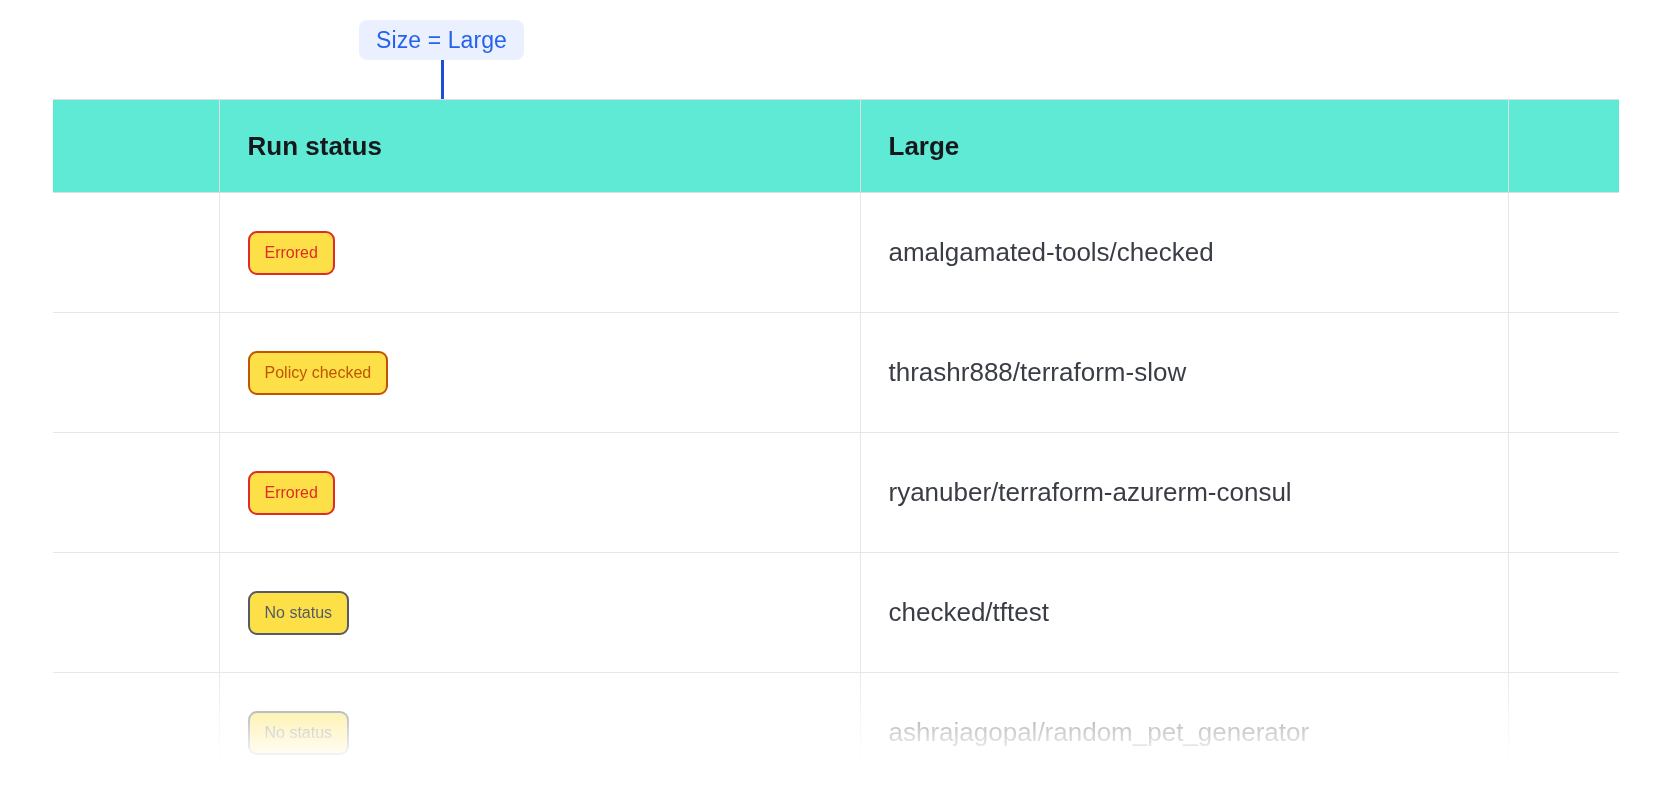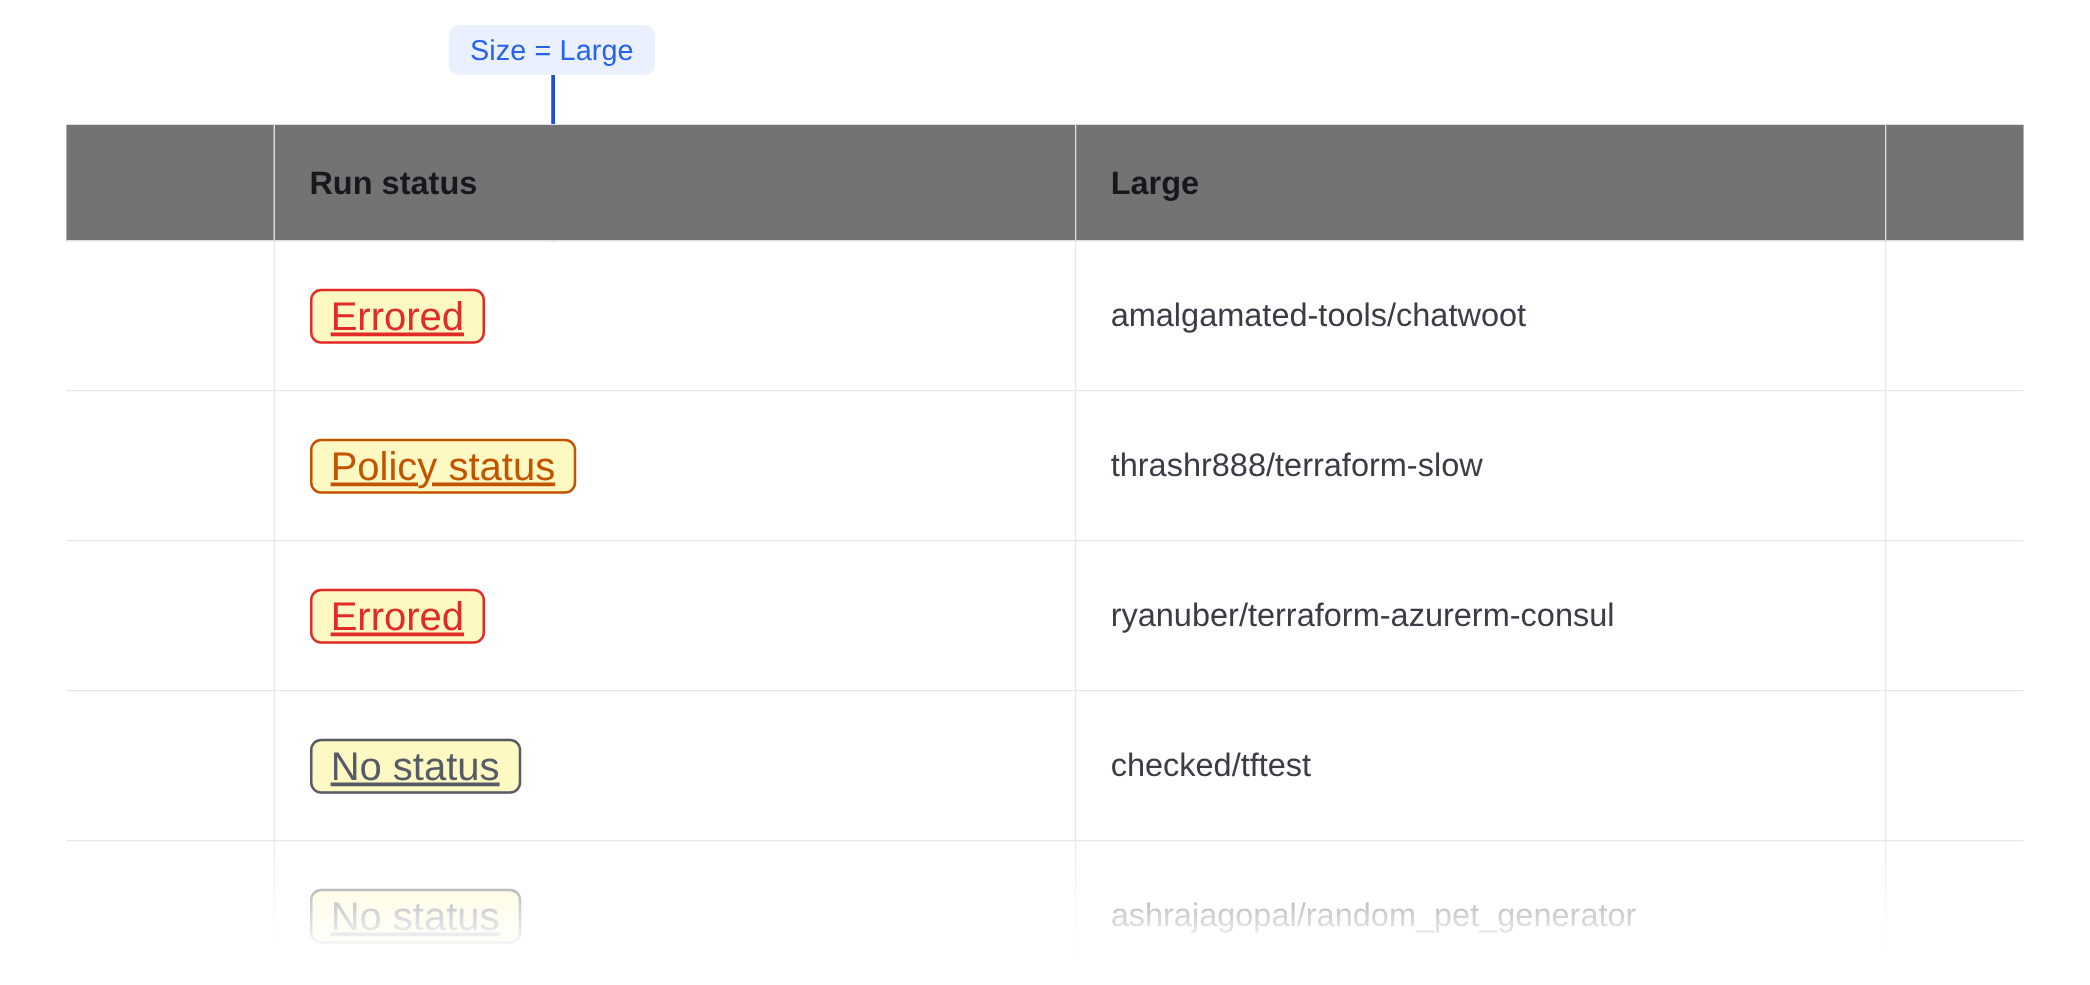--- a/index.html
+++ b/index.html
@@ -71,21 +71,21 @@
     table-layout: fixed;
   }
 
   .tbl col.c-check { width: 166px; }
   .tbl col.c-status { width: 641px; }
   .tbl col.c-repo   { width: 648px; }
   .tbl col.c-tail   { width: 111px; }
 
   .tbl thead th {
     height: 93px;
-    background: #737373;
+    background: #5eead4;
     border-top: 1px solid #dcdee2;
     border-bottom: 1px solid #dcdee2;
     border-right: 1px solid #dcdee2;
     text-align: left;
     vertical-align: middle;
     font-size: 26px;
     font-weight: bold;
     color: #16181d;
     padding: 0 0 0 28px;
   }
@@ -108,25 +108,24 @@
 
   
   .pill {
     display: inline-flex;
     align-items: center;
     justify-content: center;
     height: 44px;
     padding: 0 15px;
     border-radius: 9px;
     border: 2px solid currentColor;
-    background: #fef9c3;
-    font-size: 32px;
+    background: #fde047;
+    font-size: 16px;
     line-height: 1;
     white-space: nowrap;
-    text-decoration: underline;
   }
   .pill.errored { color: #e02b27; }
   .pill.policy  { color: #c25400; }
   .pill.none    { color: #565b66; }
 
   
   .fade {
     position: absolute;
     left: 0;
     bottom: 0;
@@ -163,28 +162,28 @@
           <th class="th-tail"></th>
         </tr>
       </thead>
       <tbody>
 
         <tr>
           <td class="td-check"></td>
           <td>
             <span class="pill errored">Errored</span>
           </td>
-          <td>amalgamated-tools/chatwoot</td>
-          <td class="td-tail"></td>
-        </tr>
-
-        <tr>
-          <td class="td-check"></td>
-          <td>
-            <span class="pill policy">Policy status</span>
+          <td>amalgamated-tools/checked</td>
+          <td class="td-tail"></td>
+        </tr>
+
+        <tr>
+          <td class="td-check"></td>
+          <td>
+            <span class="pill policy">Policy checked</span>
           </td>
           <td>thrashr888/terraform-slow</td>
           <td class="td-tail"></td>
         </tr>
 
         <tr>
           <td class="td-check"></td>
           <td>
             <span class="pill errored">Errored</span>
           </td>

